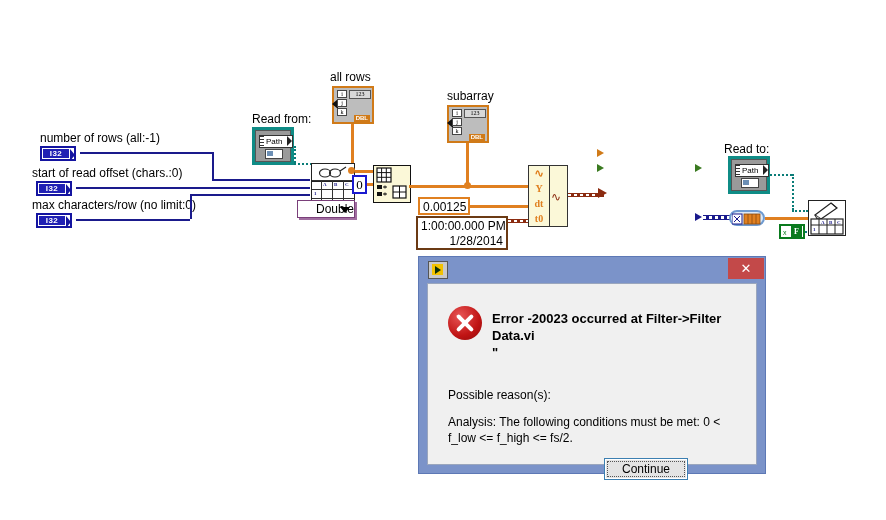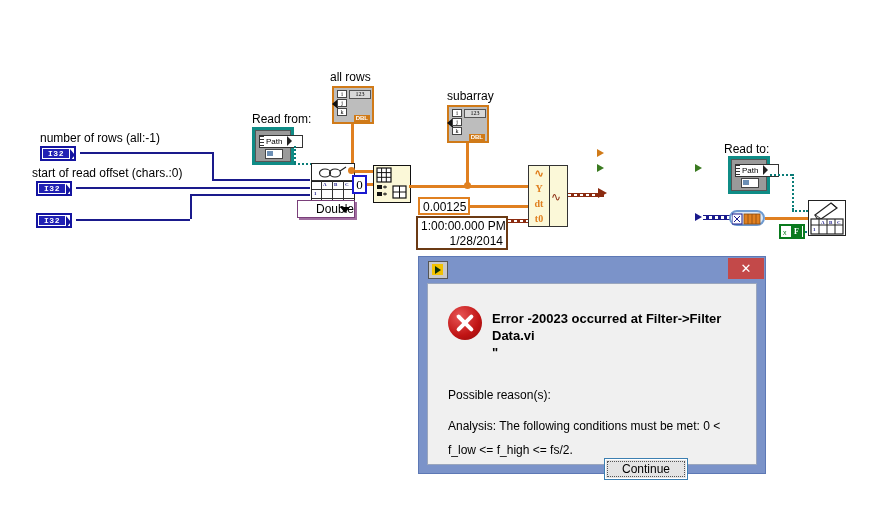--- a/index.html
+++ b/index.html
@@ -17,21 +17,21 @@
 
   
   .i32{
     width:36px;height:15px;border:2px solid #1414a0;background:#ffffff;
     box-sizing:border-box;position:absolute;
   }
   .i32 .inner{
     position:absolute;left:1px;top:1px;right:5px;bottom:1px;
     background:#2020b4;display:flex;align-items:center;justify-content:center;
   }
-  .i32 .txt{color:#ffffff;font-size:8px;font-weight:bold;font-family:Liberation Mono, monospace;letter-spacing:.5px;}
+  .i32 .txt{color:#ffffff;font-size:8px;font-weight:bold;font-family:Liberation Sans, sans-serif;letter-spacing:.5px;}
   .i32 .arrow{
     position:absolute;right:-1px;top:1px;width:0;height:0;
     border-top:6px solid transparent;border-bottom:6px solid transparent;
     border-left:5px solid #1414a0;
   }
 
   
   .wireH{position:absolute;height:2px;background:#1a1a8c;}
   .wireV{position:absolute;width:2px;background:#1a1a8c;}
   .owireH{position:absolute;height:3px;background:#e08020;}
@@ -42,21 +42,21 @@
   .dynH:after{content:"";position:absolute;left:0;top:1px;width:100%;height:2px;
       background:repeating-linear-gradient(90deg,#ffffff 0 3px,transparent 3px 6px);}
   .bluedyn{position:absolute;height:5px;background:#1a1a8c;}
   .bluedyn:after{content:"";position:absolute;left:0;top:1px;width:100%;height:3px;
       background:repeating-linear-gradient(90deg,#ffffff 0 3px,#1a1a8c 3px 6px);}
   .ojunc{position:absolute;width:7px;height:7px;border-radius:50%;background:#e08020;}
 
   
   .pathctl{position:absolute;width:42px;height:38px;background:#0f8c86;box-sizing:border-box;padding:3px;}
   .pathctl .body{position:relative;width:100%;height:100%;background:#9a9a9a;border:1px solid #555;box-sizing:border-box;}
-  .pathctl .field{position:absolute;left:3px;top:4px;width:44px;height:13px;background:#ffffff;border:1px solid #333;
+  .pathctl .field{position:absolute;left:3px;top:4px;width:34px;height:13px;background:#ffffff;border:1px solid #333;
       font-size:8px;line-height:12px;padding-left:6px;box-sizing:border-box;color:#000;}
   .pathctl .dots{position:absolute;left:3px;top:5px;width:5px;height:11px;
       background:repeating-linear-gradient(#333 0 1px,transparent 1px 3px);}
   .pathctl .parr{position:absolute;right:-2px;top:5px;width:0;height:0;
       border-top:5px solid transparent;border-bottom:5px solid transparent;border-left:5px solid #222;}
   .pathctl .folder{position:absolute;left:9px;bottom:2px;width:16px;height:8px;background:#ffffff;border:1px solid #444;}
   .pathctl .folder:before{content:"";position:absolute;left:1px;top:1px;width:6px;height:5px;background:#6c8fb5;}
 
   
   .idxnode{position:absolute;width:42px;height:38px;border:2px solid #d07a18;background:#bdbdbd;box-sizing:border-box;}
@@ -140,21 +140,21 @@
       color:#ffffff;font-size:13px;text-align:center;line-height:21px;cursor:pointer;}
   .dlg .body{position:absolute;left:8px;top:26px;right:8px;bottom:8px;background:#f0f0f0;border:1px solid #9aa6bd;
       box-sizing:border-box;}
   .errico{position:absolute;left:20px;top:22px;width:34px;height:34px;border-radius:50%;
       background:radial-gradient(circle at 35% 30%, #e85555 0%, #c01414 60%, #8e0b0b 100%);}
   .errico:before,.errico:after{content:"";position:absolute;left:15px;top:6px;width:4px;height:22px;background:#ffffff;border-radius:2px;}
   .errico:before{transform:rotate(45deg);}
   .errico:after{transform:rotate(-45deg);}
   .errtitle{position:absolute;left:64px;top:26px;right:10px;font-size:13px;font-weight:bold;color:#000;line-height:17px;}
   .possible{position:absolute;left:20px;top:104px;font-size:12px;font-weight:normal;color:#000;}
-  .analysis{position:absolute;left:20px;top:130px;right:16px;font-size:12px;color:#000;line-height:24px;}
+  .analysis{position:absolute;left:20px;top:130px;right:16px;font-size:12px;color:#000;line-height:16px;}
   .btn{position:absolute;height:22px;background:#e4e4e4;border:1px solid #9a9a9a;box-sizing:border-box;
       font-size:12px;text-align:center;line-height:20px;color:#000;cursor:pointer;}
   .btn.focus{border:1px solid #3c7fb1;box-shadow:inset 0 0 0 1px #ffffff;}
   .btn.focus:after{content:"";position:absolute;left:2px;top:2px;right:2px;bottom:2px;border:1px dotted #555;}
 </style>
 </head>
 <body>
 
 <div class="canvas">
 
@@ -167,20 +167,21 @@
   </div>
 
   <div class="abs lbl" style="left:32px;top:166px;">start of read offset (chars.:0)</div>
   <div class="i32" style="left:36px;top:181px;">
     <div class="inner">
         <span class="txt">I32</span>
       </div>
     <div class="arrow"></div>
   </div>
 
+  <div class="abs lbl" style="left:32px;top:198px;">max characters/row  (no limit:0)</div>
   <div class="i32" style="left:36px;top:213px;">
     <div class="inner">
         <span class="txt">I32</span>
       </div>
     <div class="arrow"></div>
   </div>
 
   <div class="wireH" style="left:80px;top:152px;width:132px;"></div>
   <div class="wireV" style="left:212px;top:152px;height:27px;"></div>
   <div class="wireH" style="left:212px;top:179px;width:98px;"></div>

